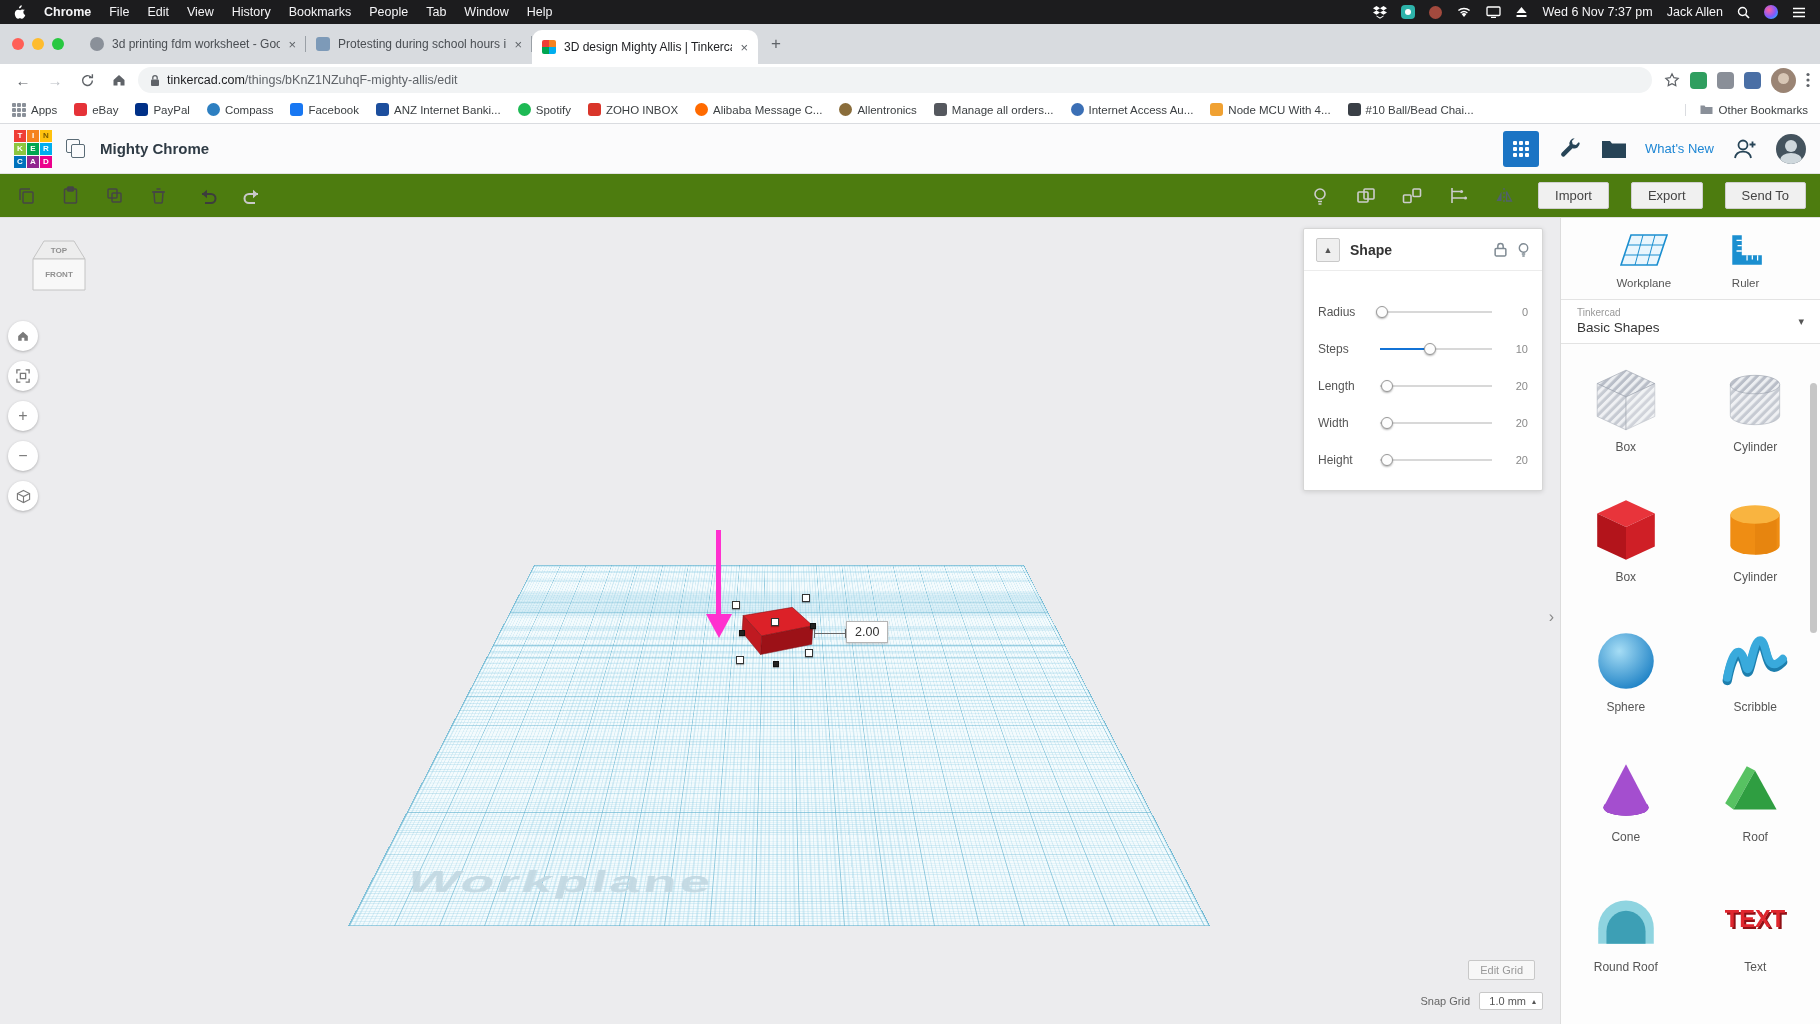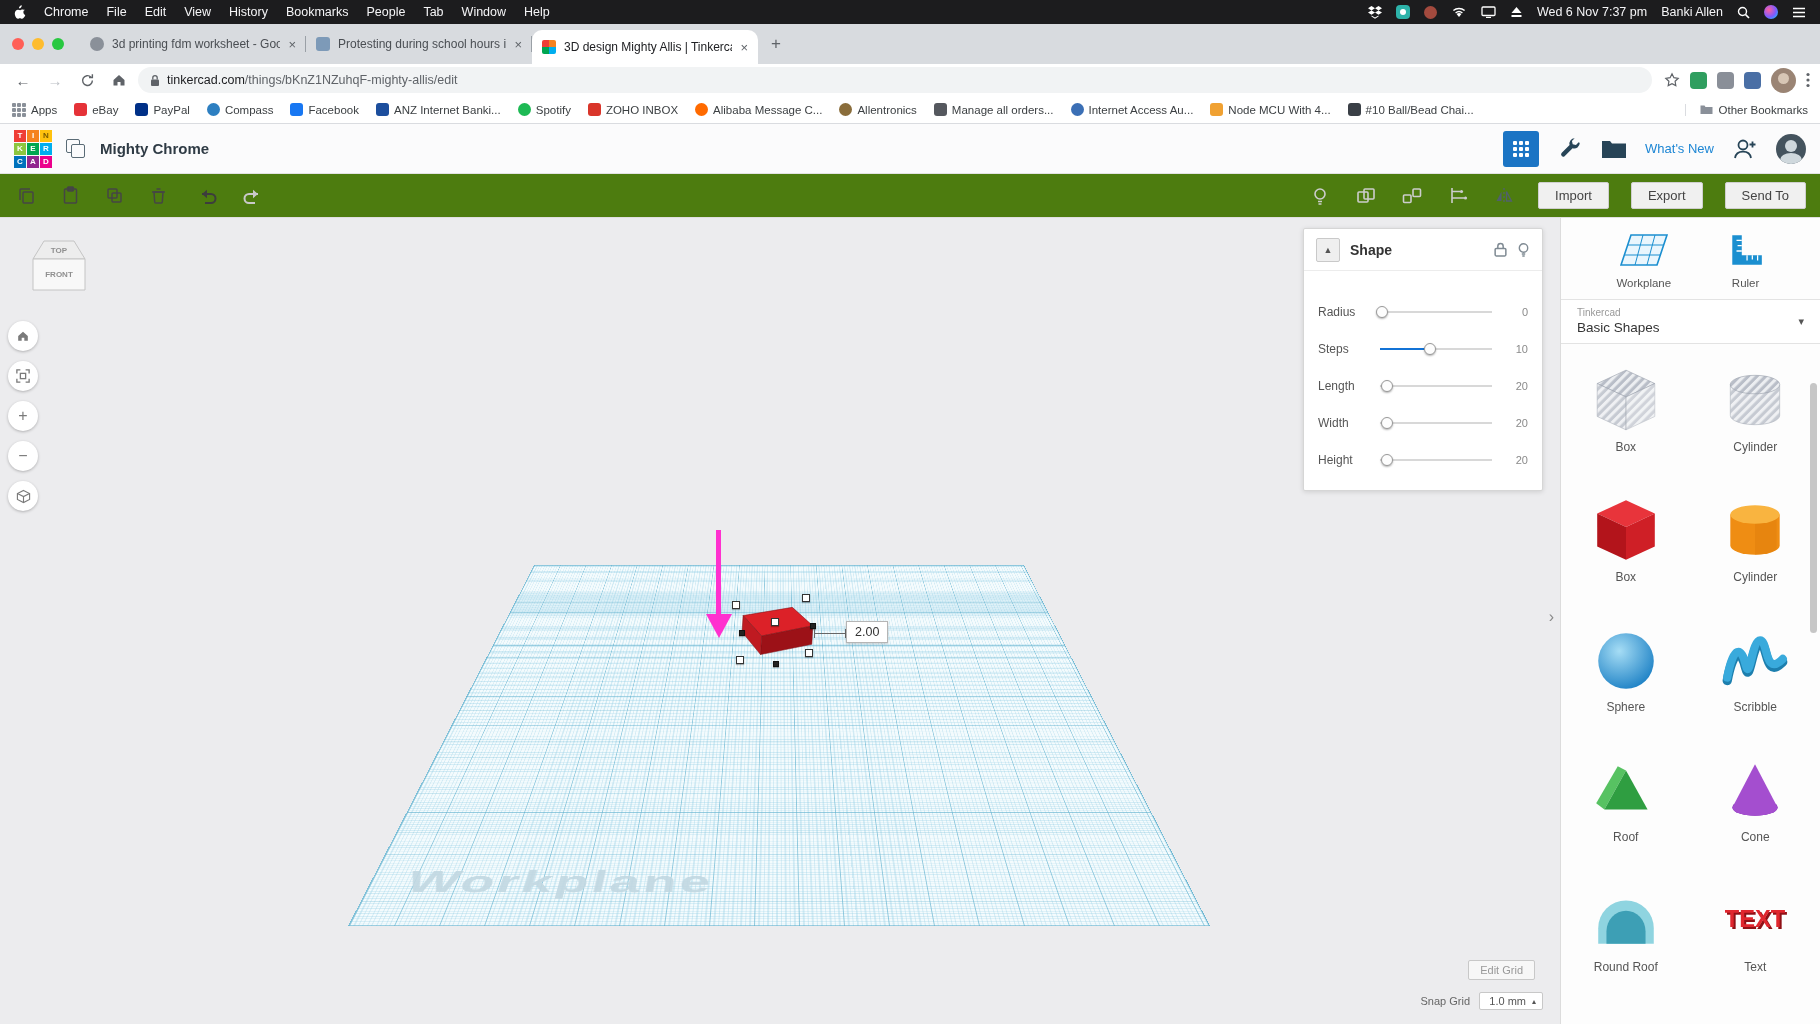--- a/index.html
+++ b/index.html
@@ -5,21 +5,21 @@
   *{box-sizing:border-box;margin:0;padding:0}
   html,body{background:#222}
   .screen{position:relative;width:1820px;height:1024px;overflow:hidden;
     font-family:"Liberation Sans",sans-serif;background:#ececee;color:#333}
 
   
   .menubar{height:24px;background:#1c1c1e;display:flex;align-items:center;
     padding:0 14px;color:#f5f5f7;font-size:12.5px}
   .mb-left{display:flex;align-items:center;gap:18px}
   .mb-item{cursor:default;white-space:nowrap}
-  .mb-item.bold{font-weight:normal}
+  .mb-item.bold{font-weight:bold}
   .mb-right{margin-left:auto;display:flex;align-items:center;gap:14px}
   .mb-ic{display:inline-flex;align-items:center;justify-content:center}
   .teal-app{width:14px;height:14px;border-radius:4px;background:#2db3aa;display:inline-block;position:relative}
   .teal-app:after{content:"";position:absolute;left:4px;top:4px;width:6px;height:6px;border-radius:50%;background:#fff}
   .red-dot-app{width:13px;height:13px;border-radius:50%;background:#a34a3e;display:inline-block}
   .siri{width:14px;height:14px;border-radius:50%;
     background:radial-gradient(circle at 35% 35%, #ff5fa0, #7b5bff 55%, #19c8ff 90%)}
 
   
   .tabstrip{height:40px;background:#d8dbdf;display:flex;align-items:flex-end;position:relative}
@@ -221,21 +221,21 @@
             <path d="M5 11.5h5" stroke="#fff" stroke-width="1.3"></path>
           </svg>
       </span>
       <span class="mb-ic">
         <svg width="13" height="11" viewBox="0 0 13 11" fill="#fff">
             <path d="M6.5 0l5 6h-10z"></path>
             <rect x="1.5" y="8" width="10" height="2"></rect>
           </svg>
       </span>
       <span class="mb-item">Wed 6 Nov 7:37 pm</span>
-      <span class="mb-item">Banki Allen</span>
+      <span class="mb-item">Jack Allen</span>
       <span class="mb-ic">
         <svg width="13" height="13" viewBox="0 0 13 13">
             <circle cx="5.5" cy="5.5" r="4" fill="none" stroke="#fff" stroke-width="1.4"></circle>
             <path d="M8.6 8.6L12 12" stroke="#fff" stroke-width="1.6"></path>
           </svg>
       </span>
       <span class="siri"></span>
       <span class="mb-ic">
         <svg width="14" height="11" viewBox="0 0 14 11">
             <path d="M1 1.5h12M1 5.5h12M1 9.5h12" stroke="#fff" stroke-width="1.4"></path>
@@ -751,31 +751,31 @@
         </div>
         <div class="shape-tile">
           <svg class="shp" viewBox="0 0 70 70">
             <path d="M8 52 C14 20 22 22 26 40 C30 56 32 16 40 16 C48 16 44 52 62 34" fill="none" stroke="#1d7fae" stroke-width="9" stroke-linecap="round" transform="translate(0 3)"></path>
             <path d="M8 52 C14 20 22 22 26 40 C30 56 32 16 40 16 C48 16 44 52 62 34" fill="none" stroke="#39aadc" stroke-width="8" stroke-linecap="round"></path>
           </svg>
           <span class="slabel">Scribble</span>
         </div>
         <div class="shape-tile">
           <svg class="shp" viewBox="0 0 70 70">
+            <ellipse cx="35" cy="52" rx="22" ry="8" fill="#7c2fae"></ellipse>
+            <path d="M35 10 L57 52 A22 8 0 0 1 13 52 Z" fill="#a44ecf"></path>
+          </svg>
+          <span class="slabel">Cone</span>
+        </div>
+        <div class="shape-tile">
+          <svg class="shp" viewBox="0 0 70 70">
             <polygon points="27,12 35,16 14,54 6,48" fill="#57c262"></polygon>
             <polygon points="14,54 35,16 56,54" fill="#2f9e41"></polygon>
           </svg>
           <span class="slabel">Roof</span>
-        </div>
-        <div class="shape-tile">
-          <svg class="shp" viewBox="0 0 70 70">
-            <ellipse cx="35" cy="52" rx="22" ry="8" fill="#7c2fae"></ellipse>
-            <path d="M35 10 L57 52 A22 8 0 0 1 13 52 Z" fill="#a44ecf"></path>
-          </svg>
-          <span class="slabel">Cone</span>
         </div>
         <div class="shape-tile">
           <svg class="shp" viewBox="0 0 70 70">
             <path d="M8 58v-15a27 27 0 0 1 54 0v15z" fill="#8fd4e0"></path>
             <path d="M16 58v-12a19 20 0 0 1 38 0v12z" fill="#3d9fb5"></path>
           </svg>
           <span class="slabel">Round Roof</span>
         </div>
         <div class="shape-tile">
           <svg class="shp" viewBox="0 0 70 70">

